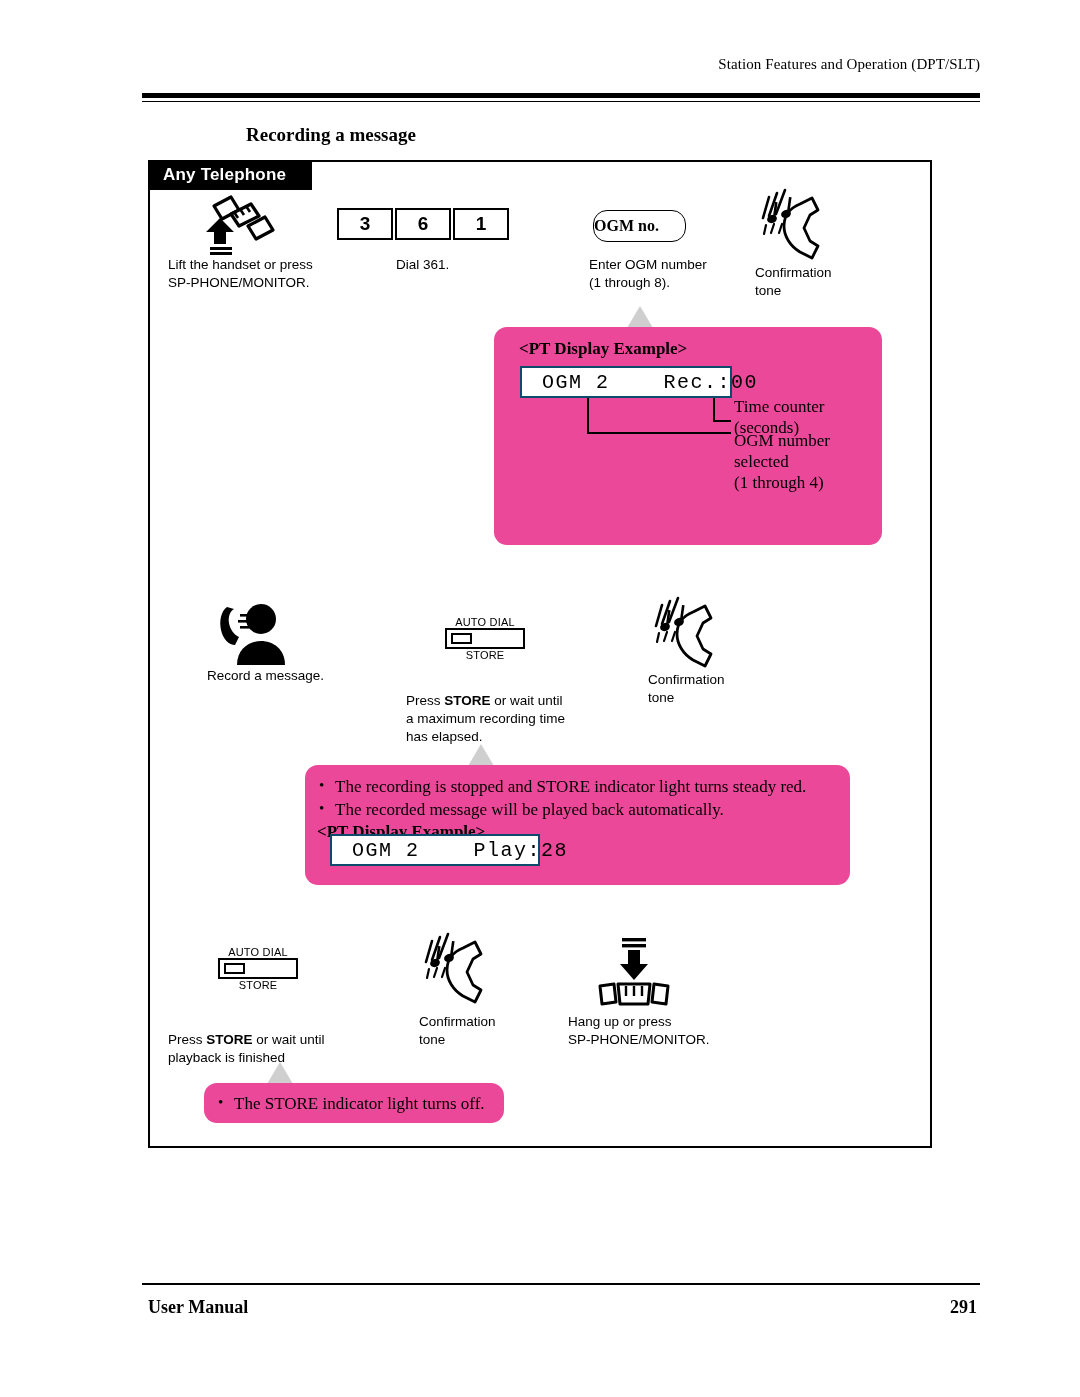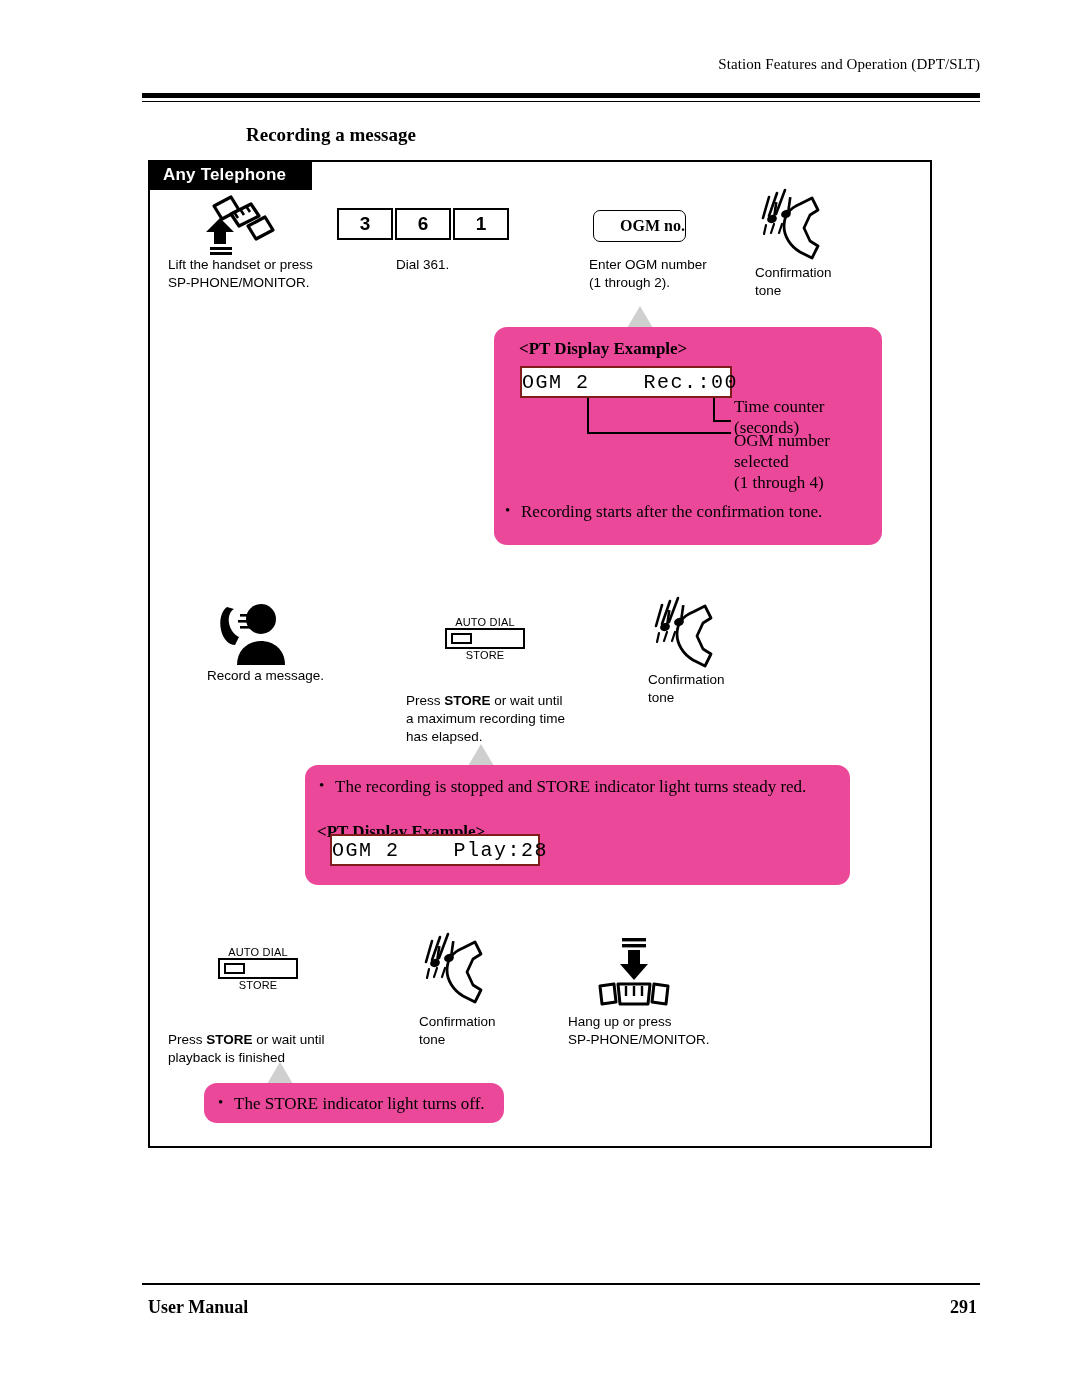--- a/index.html
+++ b/index.html
@@ -110,25 +110,25 @@
     background: #fff;
   }
   .key + .key { margin-left: 2px; }
 
   
   .ogmbox {
     position: absolute;
     left: 593px; top: 210px;
     width: 93px; height: 32px;
     border: 1.5px solid #000;
-    border-radius: 7px;
+    border-radius: 14px;
     box-sizing: border-box;
     display: flex;
     align-items: center;
-    justify-content: flex-end;
+    justify-content: flex-start;
     font-family: "Liberation Serif", serif;
     font-weight: bold;
     font-size: 16px;
     background: #fff;
   }
 
   
   .adbtn { position: absolute; width: 80px; }
   .adbtn .lbl-top,
   .adbtn .lbl-bot {
@@ -182,29 +182,29 @@
   .bullets .b:before {
     content: "\2022";
     position: absolute;
     left: 2px; top: -1px;
     font-size: 15px;
   }
 
   
   .lcd {
     position: absolute;
-    border: 2px solid #7f1d1d;
+    border: 2px solid #0c4a6e;
     background: #fff;
     box-sizing: border-box;
     font-family: "Liberation Mono", monospace;
     font-size: 20px;
     letter-spacing: 1.5px;
     display: flex;
     align-items: center;
-    padding-left: 0;
+    padding-left: 20px;
     white-space: pre;
   }
 
   
   .ln { position: absolute; background: #000; }
 
   .note {
     position: absolute;
     font-family: "Liberation Serif", serif;
     font-size: 17px;
@@ -277,21 +277,21 @@
     <div class="key">3</div>
     <div class="key">6</div>
     <div class="key">1</div>
   </div>
   <div class="cap" style="left:396px; top:256px; width:160px;">Dial 361.</div>
 
   <div class="ogmbox">
     <span>OGM no.</span>
   </div>
   <div class="cap" style="left:589px; top:256px; width:190px;">Enter OGM number
-(1 through 2).</div>
+(1 through 8).</div>
 
   <div class="icon-box" style="left:752px; top:184px;">
     <svg width="84" height="80" viewBox="0 0 84 80" aria-hidden="true">
       <g fill="none" stroke="#000" stroke-width="2.6" stroke-linejoin="round" stroke-linecap="round">
 
         <path d="M48 20 L60 14 L66 26 L58 31 L52 44 L58 57 L66 62 L60 74 L48 68
                  C 38 62 32 52 32 42 C 32 32 38 24 48 20 Z" fill="#fff" stroke="#000" stroke-width="2.8"></path>
 
         <path d="M33 6 L24 30"></path>
         <path d="M25 9 L17 32"></path>
@@ -325,24 +325,20 @@
   <div class="ln" style="left:587px; top:398px; width:2px; height:36px;"></div>
   <div class="ln" style="left:587px; top:432px; width:144px; height:2px;"></div>
 
   <div class="note" style="left:734px; top:396px; width:150px;">Time counter
 (seconds)</div>
   <div class="note" style="left:734px; top:430px; width:150px;">OGM  number
 selected
 (1 through 4)</div>
 
   <div class="bullets" style="left:503px; top:500px; width:368px;">
-    <div class="b" style="padding-left:18px;">
-      <span style="position:absolute; left:0; top:0;"></span>
-      <span>Recording starts after the confirmation tone.</span>
-    </div>
   </div>
 
   <div class="icon-box" style="left:213px; top:597px;">
     <svg width="84" height="70" viewBox="0 0 84 70" aria-hidden="true">
       <g fill="#000" stroke="none">
 
         <circle cx="48" cy="22" r="15"></circle>
 
         <path d="M24 68 C24 52 36 44 48 44 C60 44 72 52 72 68 Z"></path>
 
@@ -389,20 +385,21 @@
       </g>
     </svg>
   </div>
   <div class="cap" style="left:648px; top:671px; width:120px;">Confirmation
 tone</div>
 
   <div class="callout-tail" style="left:468px; top:744px;"></div>
   <div class="callout" style="left:305px; top:765px; width:545px; height:120px;">
     <div class="bullets" style="left:12px; top:10px; width:528px;">
       <div class="b">The recording is stopped and STORE  indicator light turns steady red.</div>
+      <div class="b">The recorded message will be played back automatically.</div>
     </div>
     <div class="co-title" style="position:absolute; left:12px; top:57px;">&lt;PT Display Example&gt;</div>
   </div>
   <div class="lcd" style="left:330px; top:826px; width:210px; height:32px;margin-top:8px;">OGM 2    Play:28</div>
 
   <div class="adbtn" style="left:218px; top:946px;">
     <div class="lbl-top">AUTO DIAL</div>
     <div class="body">
       <div class="led"></div>
     </div>

